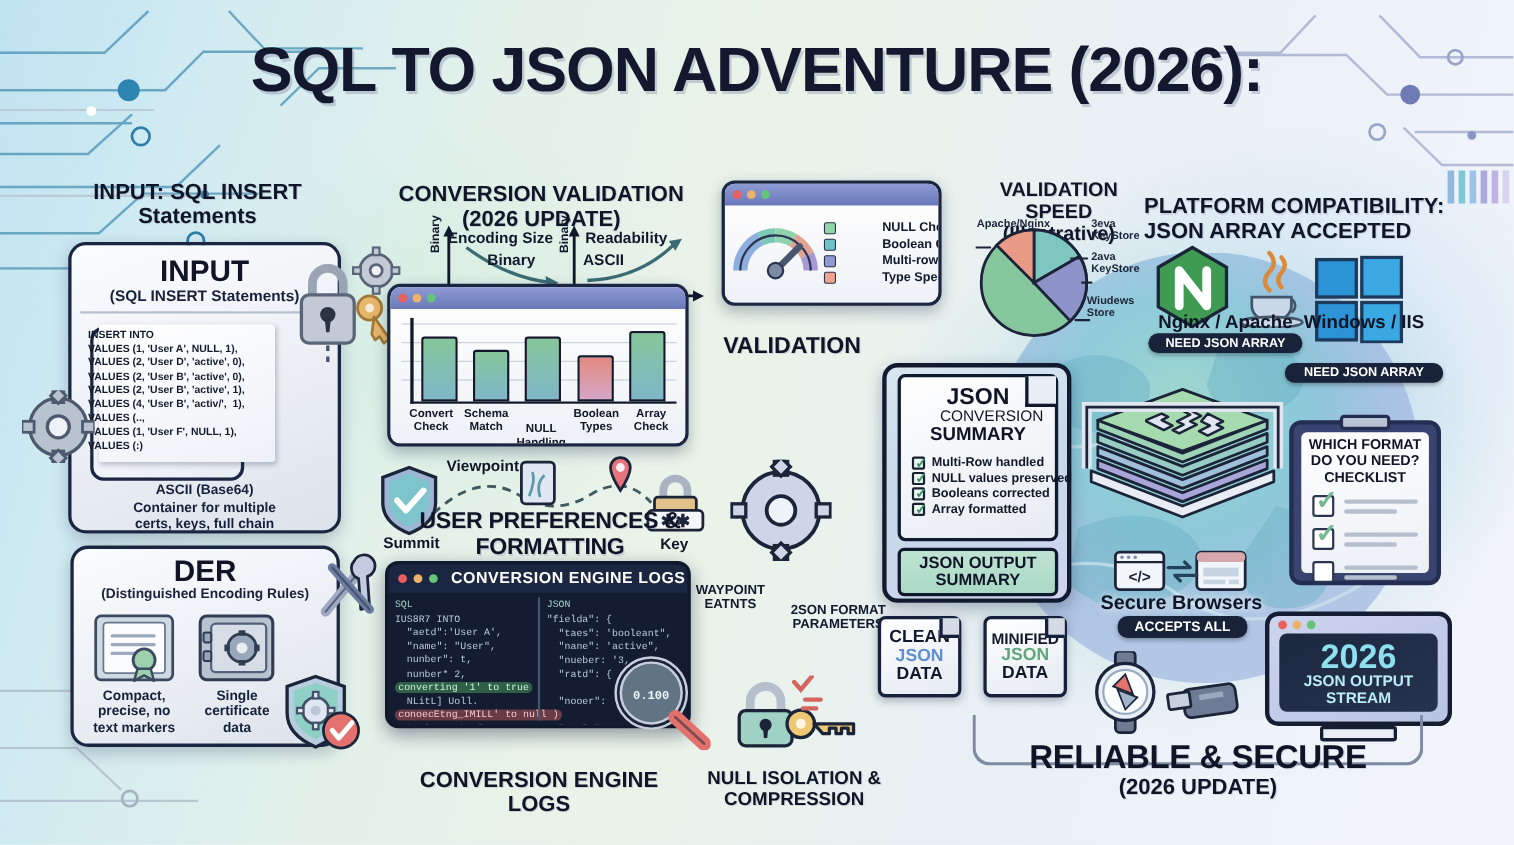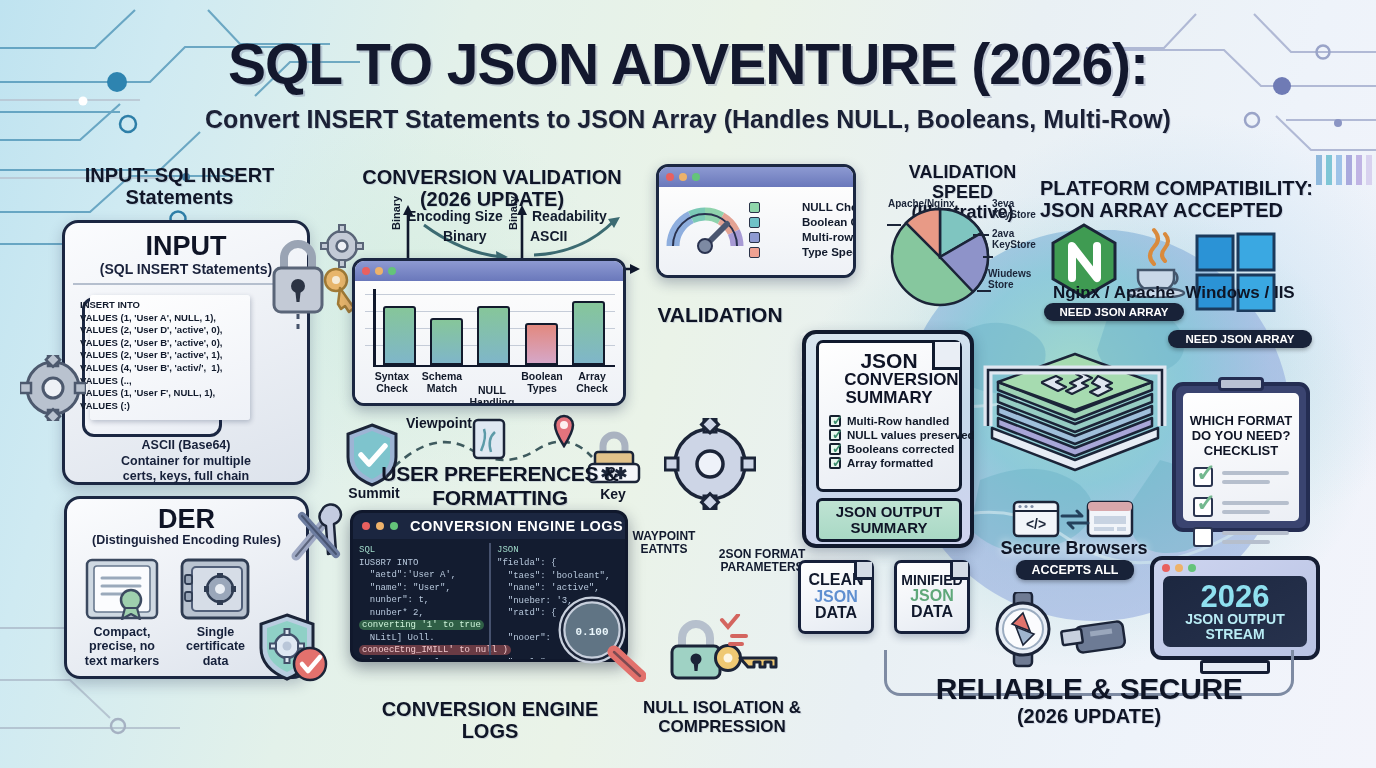--- a/index.html
+++ b/index.html
@@ -220,21 +220,20 @@
       <path d="M60,300 q80,-40 150,10 q70,50 170,-10"></path>
       <path d="M40,170 q100,20 170,-20"></path>
     </g>
   </svg>
 
   <div class="abs" style="left:800px;top:330px;width:190px;height:215px;font-family:'Liberation Mono',monospace;font-size:15px;font-weight:700;color:#ffffff;opacity:.55;line-height:18px;letter-spacing:10px;">
     1 0 1<br>0 1 0<br>1 1 0<br>0 1 1<br>1 0 1<br>0 0 1<br>1 1 0<br>0 1 0<br>1 0 1<br>0 1 1<br>1 1 0
   </div>
 
   <div class="abs hdr-title" style="left:50%;top:36px;transform:translateX(-50%);">SQL TO JSON ADVENTURE (2026):</div>
-  <div class="abs hdr-sub" style="left:50%;top:105px;transform:translateX(-50%);">Convert INSERT Statements to JSON Array (Handles NULL, Booleans, Multi-Row)</div>
 
   <div class="abs sect-title" style="left:62px;top:164px;width:235px;">
     <span>INPUT: SQL INSERT Statements</span>
   </div>
   <div class="abs sect-title" style="left:352px;top:166px;width:280px;">
     <span>CONVERSION VALIDATION (2026 UPDATE)</span>
   </div>
   <div class="abs sect-title" style="left:880px;top:162px;width:165px;font-size:18px;">
     <span>VALIDATION SPEED (Illustrative)</span>
   </div>
@@ -427,21 +426,21 @@
         <div style="position:absolute;left:8px;right:0;bottom:0;height:2.5px;background:#10182c;"></div>
         <div id="bars" style="position:absolute;left:12px;right:2px;top:0;bottom:2px;">
             <div class="bar" style="left: 2.5%; width: 14%; height: 78%; background: linear-gradient(rgb(134, 198, 154) 0%, rgb(127, 182, 201) 100%);"></div>
             <div class="bar" style="left: 22.5%; width: 14%; height: 62%; background: linear-gradient(rgb(134, 198, 154) 0%, rgb(127, 182, 201) 100%);"></div>
             <div class="bar" style="left: 42.5%; width: 14%; height: 78%; background: linear-gradient(rgb(134, 198, 154) 0%, rgb(127, 182, 201) 100%);"></div>
             <div class="bar" style="left: 62.5%; width: 14%; height: 55%; background: linear-gradient(rgb(226, 137, 127) 0%, rgb(214, 167, 200) 100%);"></div>
             <div class="bar" style="left: 82.5%; width: 14%; height: 84%; background: linear-gradient(rgb(134, 198, 154) 0%, rgb(127, 182, 201) 100%);"></div>
           </div>
       </div>
       <div id="bar-cats" class="abs" style="left:12px;right:6px;bottom:3px;height:32px;display:flex;">
-          <div style="flex: 1 1 0%; text-align: center; font-size: 10.5px; font-weight: 800; color: rgb(16, 24, 40); line-height: 12px; padding-top: 2px; white-space: pre-line;">Syntax
+          <div style="flex: 1 1 0%; text-align: center; font-size: 10.5px; font-weight: 800; color: rgb(16, 24, 40); line-height: 12px; padding-top: 2px; white-space: pre-line;">Convert
 Check</div>
           <div style="flex: 1 1 0%; text-align: center; font-size: 10.5px; font-weight: 800; color: rgb(16, 24, 40); line-height: 12px; padding-top: 2px; white-space: pre-line;">Schema
 Match</div>
           <div style="flex: 1 1 0%; text-align: center; font-size: 10.5px; font-weight: 800; color: rgb(16, 24, 40); line-height: 12px; padding-top: 16px; white-space: pre-line;">NULL
 Handling</div>
           <div style="flex: 1 1 0%; text-align: center; font-size: 10.5px; font-weight: 800; color: rgb(16, 24, 40); line-height: 12px; padding-top: 2px; white-space: pre-line;">Boolean
 Types</div>
           <div style="flex: 1 1 0%; text-align: center; font-size: 10.5px; font-weight: 800; color: rgb(16, 24, 40); line-height: 12px; padding-top: 2px; white-space: pre-line;">Array
 Check</div>
         </div>
@@ -627,21 +626,21 @@
     </g>
   </svg>
   <div class="abs caption-big" style="left:632px;top:698px;width:180px;font-size:17px;">NULL ISOLATION &amp; COMPRESSION</div>
 
   <div class="abs" style="left:802px;top:330px;width:172px;height:218px;border:4px solid #111a2e;border-radius:14px;
               background:linear-gradient(165deg,#d9e6f0,#c6d9ea 45%,#cfd3ef);box-shadow:0 5px 14px rgba(20,35,70,.3);"></div>
   <div class="doc" style="left:816px;top:340px;width:146px;height:152px;">
     <div style="position:absolute;right:-1px;top:-1px;width:28px;height:28px;background:#e9eef5;border-left:3px solid #101a2e;border-bottom:3px solid #101a2e;"></div>
     <div class="abs" style="left:0;right:0;top:7px;text-align:center;">
       <div style="font-size:21px;font-weight:900;color:#0f1426;line-height:1;">JSON</div>
-      <div style="font-size:17px;font-weight:700;color:#0f1426;line-height:1.05;margin-left:25px;">CONVERSION</div>
+      <div style="font-size:14px;font-weight:400;color:#0f1426;line-height:1.05;margin-left:25px;">CONVERSION</div>
       <div style="font-size:17px;font-weight:900;color:#0f1426;line-height:1.05;">SUMMARY</div>
     </div>
     <div id="summary-checks" style="position:absolute;left:10px;top:72px;">
         <div class="chk-row">
           <span class="chkbox"></span>
           <span class="chk-tx">Multi-Row handled</span>
         </div>
         <div class="chk-row">
           <span class="chkbox"></span>
           <span class="chk-tx">NULL values preserved</span>
@@ -713,21 +712,21 @@
       <path d="M98,36 l16,8 l-10,5 l6,3 l-16,8 l-6,-3 l10,-5 l-6,-3 l12,-6 l-6,-3z"></path>
       <path d="M120,42 l14,7 l-6,3 l6,3 l-14,7 l-8,-4 l10,-5 l-8,-4z"></path>
     </g>
     <path d="M10,92 L10,36 L184,36 L184,92" fill="none" stroke="#dfe6f0" stroke-width="9"></path>
     <path d="M10,92 L10,36 L184,36 L184,92" fill="none" stroke="#1b2438" stroke-width="2.5"></path>
   </svg>
 
   <div class="clip" style="left:1172px;top:382px;width:138px;height:150px;">
     <div class="clip-clip"></div>
     <div class="clip-paper">
-      <div style="text-align:center;padding-top:21px;">
+      <div style="text-align:center;padding-top:4px;">
         <div style="font-size:13px;font-weight:900;color:#0f1526;line-height:1.14;">WHICH FORMAT</div>
         <div style="font-size:13px;font-weight:900;color:#0f1526;line-height:1.14;">DO YOU NEED?</div>
         <div style="font-size:13px;font-weight:900;color:#0f1526;line-height:1.14;">CHECKLIST</div>
       </div>
       <div id="clip-rows" style="margin-top:9px;padding:0 10px;">
           <div style="display: flex; align-items: center; gap: 9px; margin-bottom: 10px;">
             <div style="width: 20px; height: 20px; border: 2.5px solid rgb(43, 53, 80); border-radius: 3px; background: rgb(255, 255, 255); position: relative; flex: 0 0 auto;">
               <div style="position: absolute; left: 1px; top: -8px; font-size: 24px; font-weight: 900; color: rgb(116, 185, 143); line-height: 1;">✓</div>
             </div>
             <div style="flex: 1 1 0%;">

